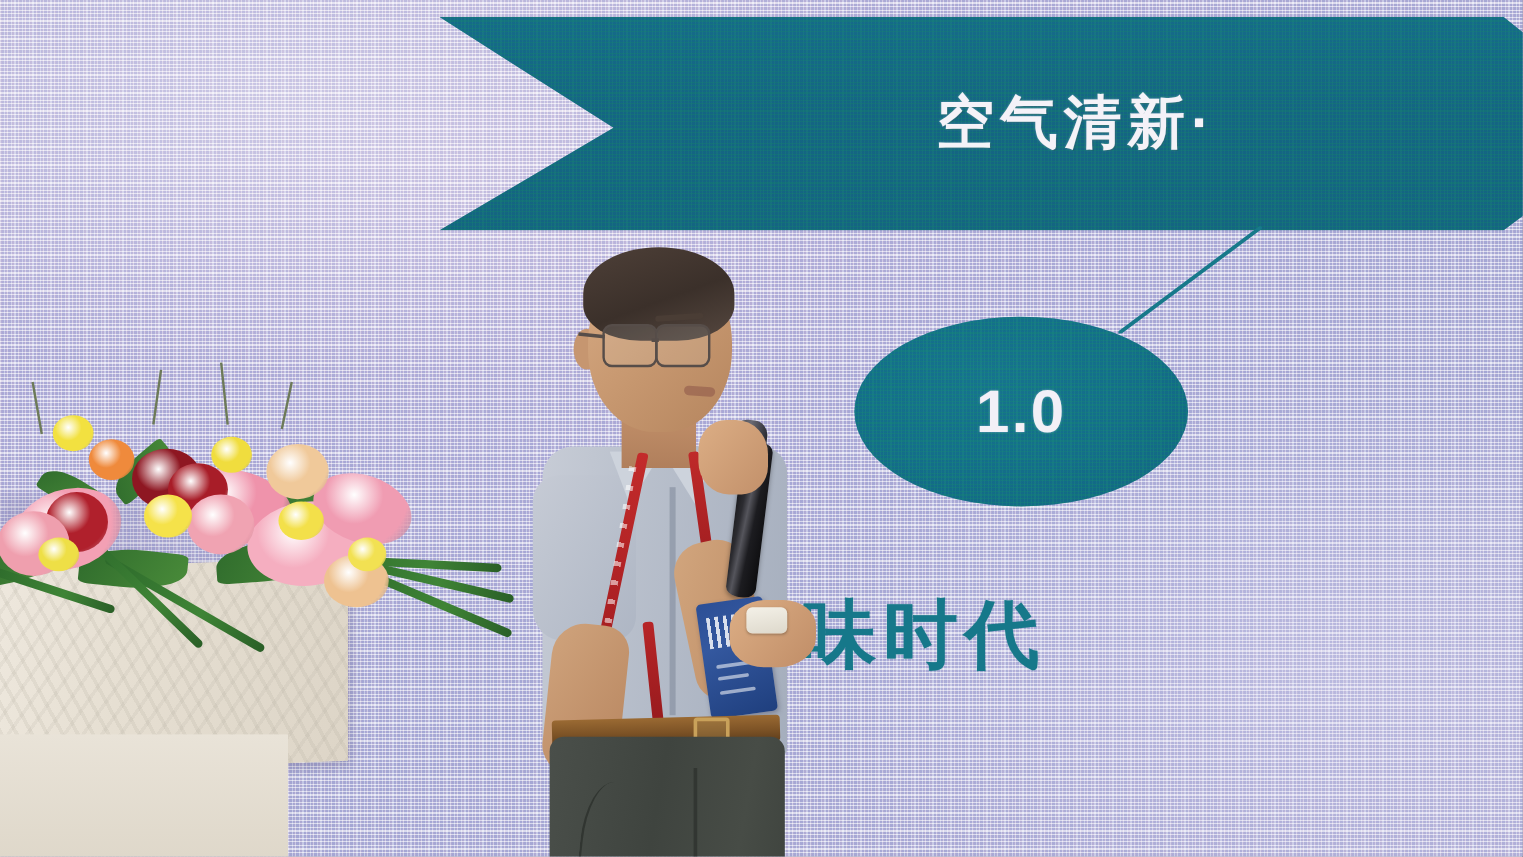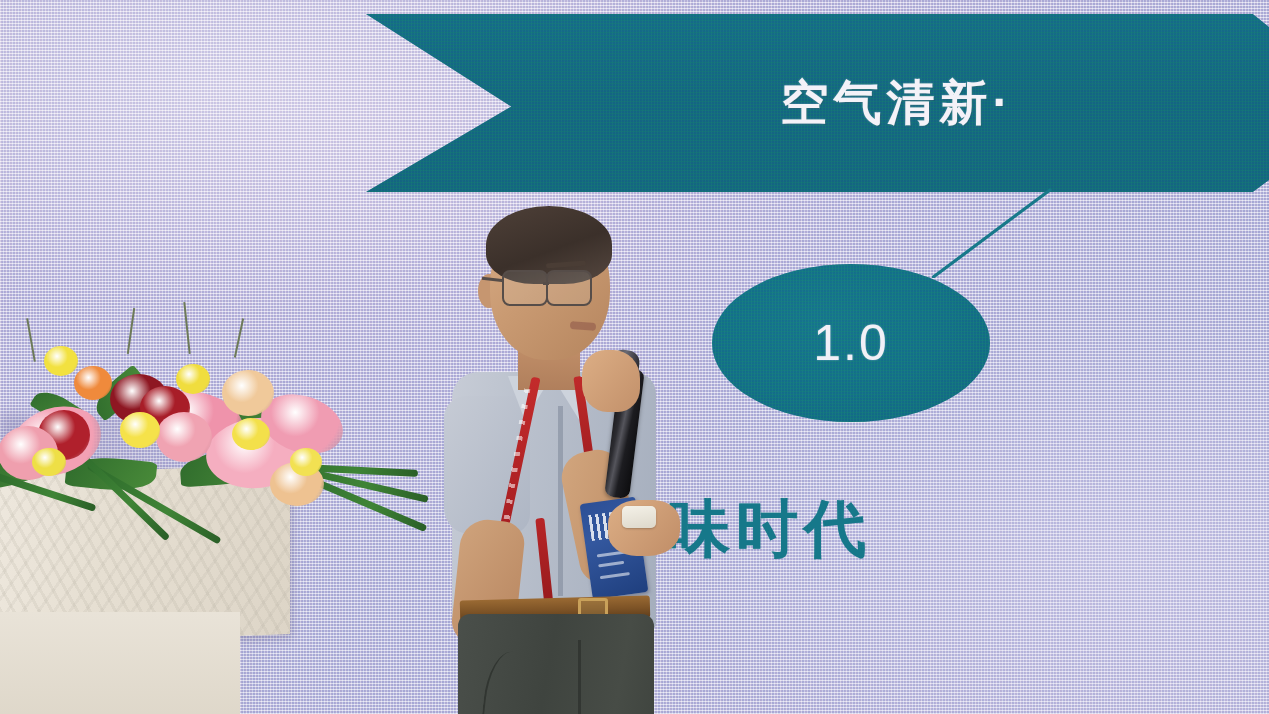--- a/index.html
+++ b/index.html
@@ -121,21 +121,21 @@
     inset: 0;
     background-image:
       repeating-linear-gradient(0deg,  rgba(18,125,112,0.50) 0px, rgba(18,125,112,0.50) 1px, rgba(18,92,138,0.32) 1px, rgba(18,92,138,0.32) 3px),
       repeating-linear-gradient(90deg, rgba(36,156,124,0.28) 0px, rgba(36,156,124,0.28) 1px, rgba(14,88,140,0.28) 1px, rgba(14,88,140,0.28) 3px);
     opacity: 0.75;
   }
   .badge-value {
     position: relative;
     color: #f2f0f7;
     font-size: 50px;
-    font-weight: normal;
+    font-weight: bold;
     letter-spacing: 2px;
     text-shadow: 0 0 2px rgba(255,255,255,0.4);
   }
 
   
   .headline {
     position: absolute;
     left: 600px;
     top: 487px;
     font-size: 62px;

